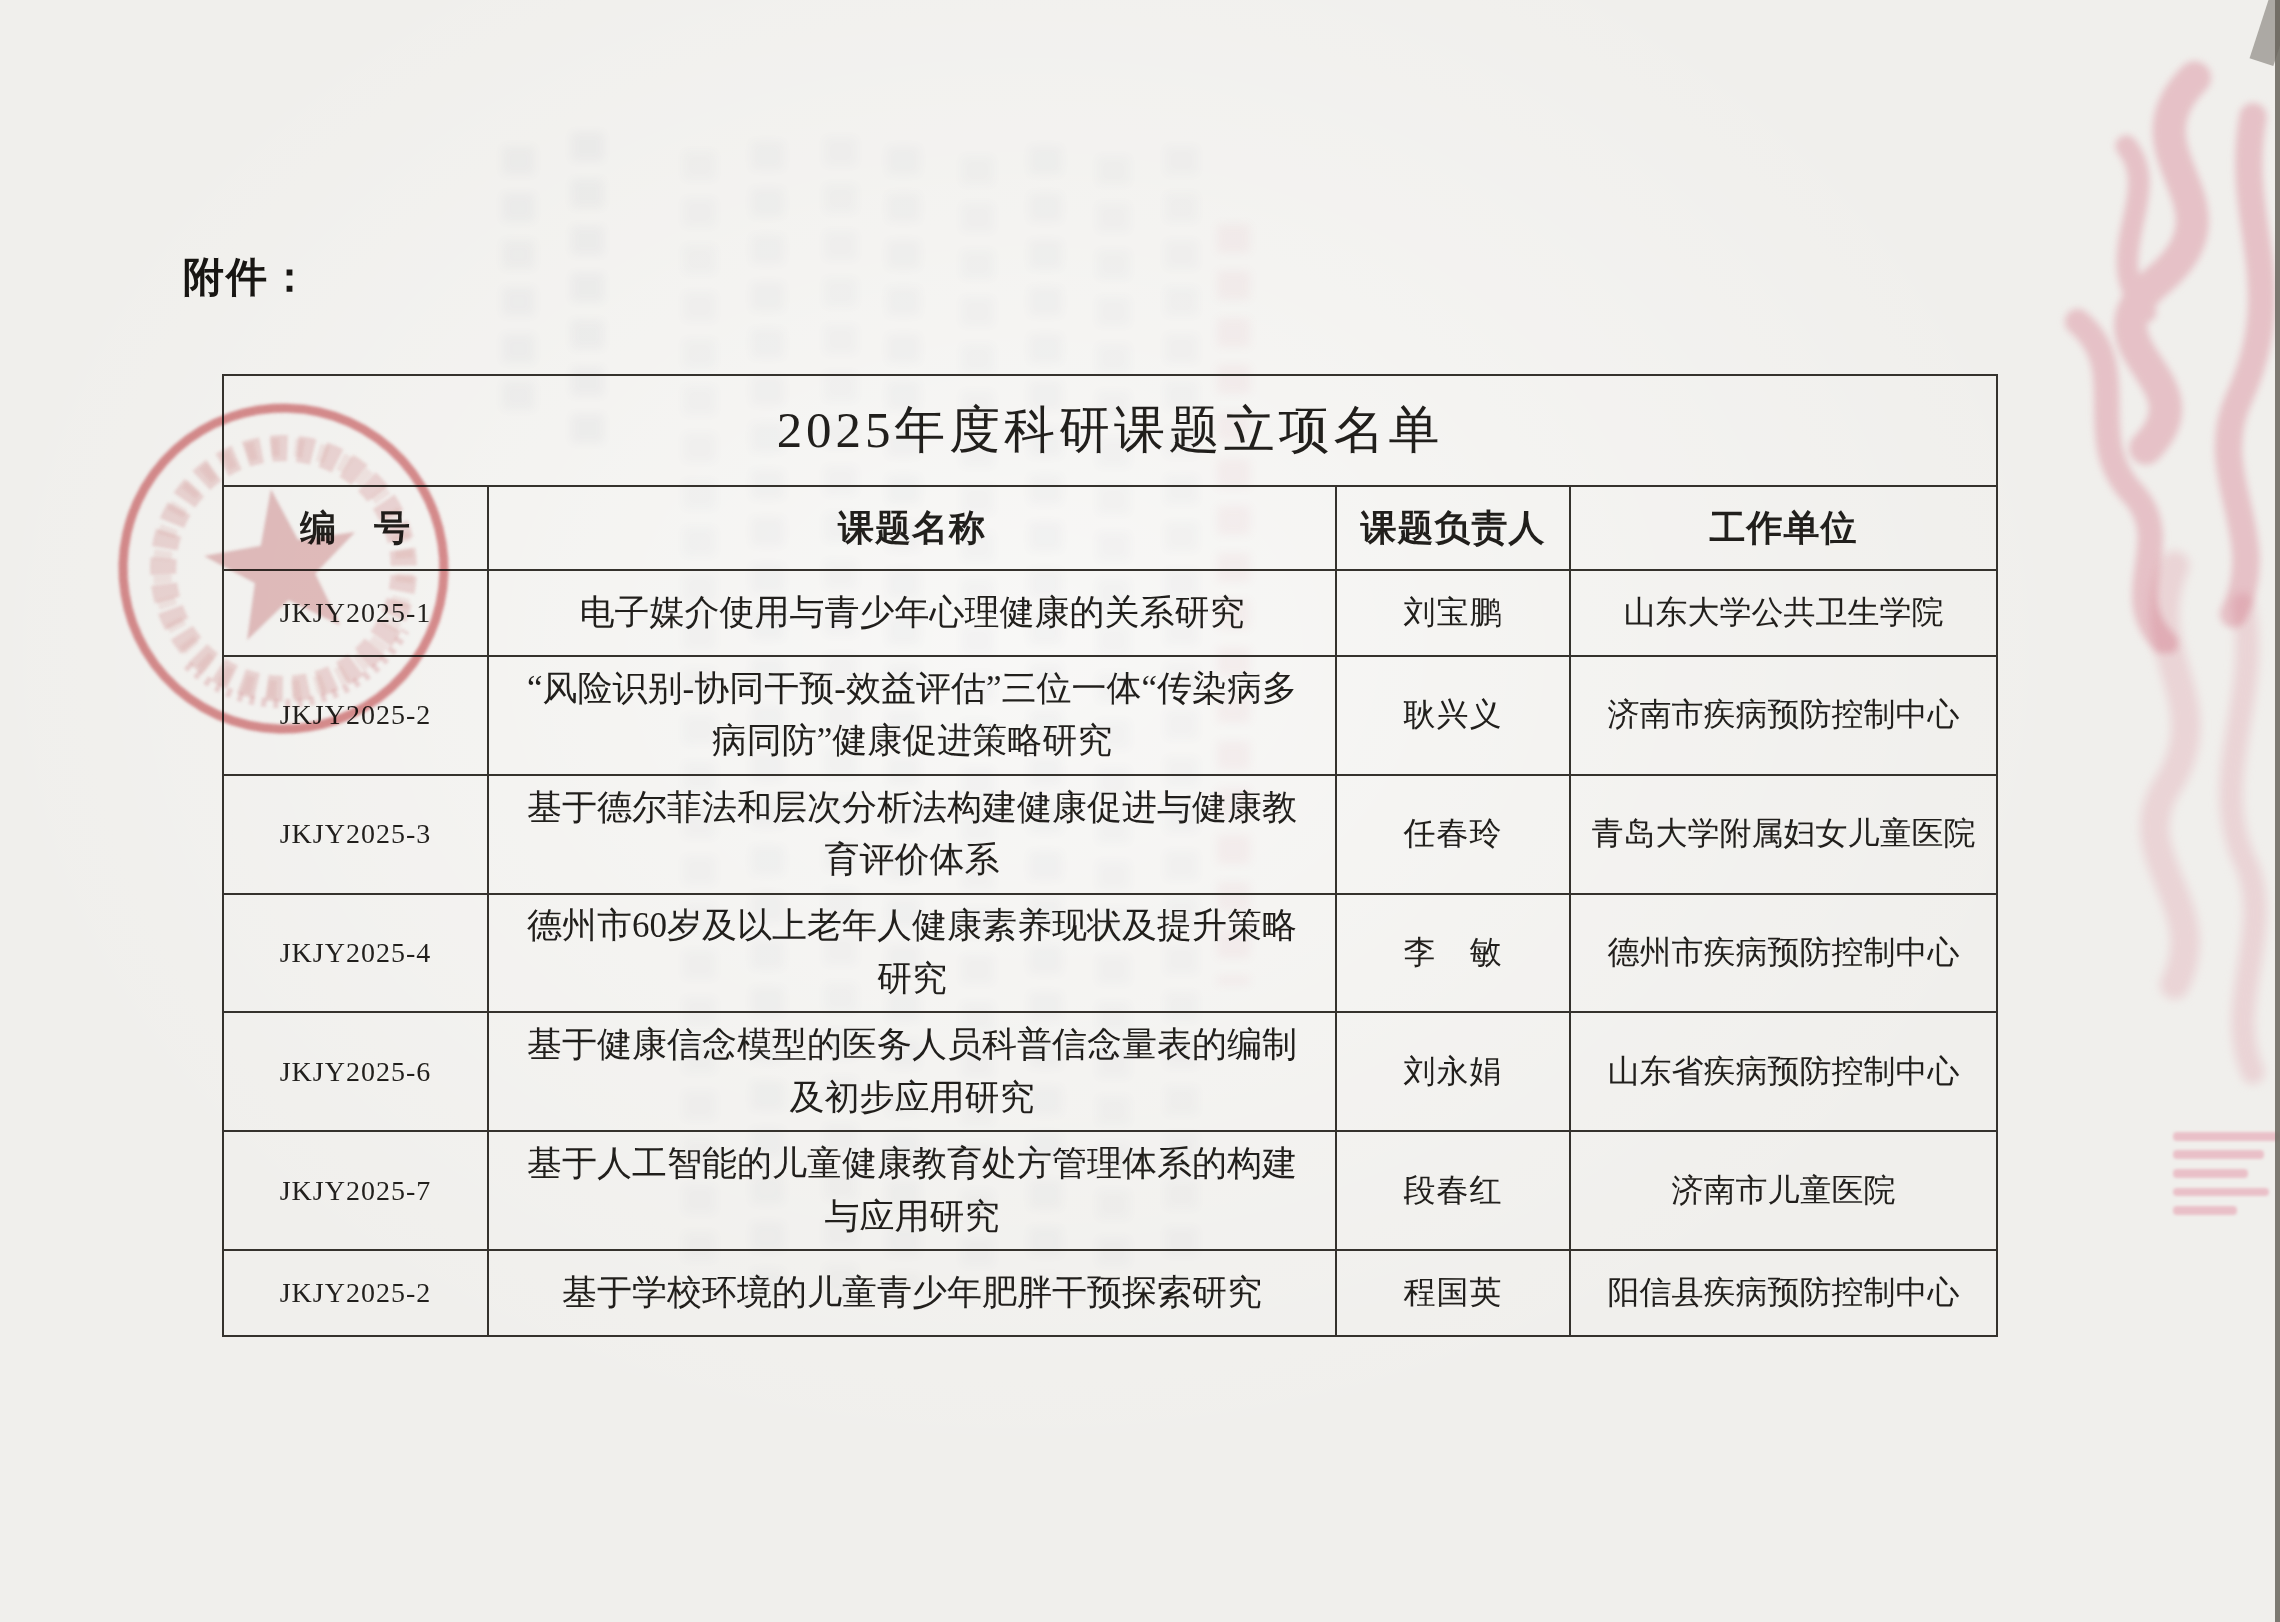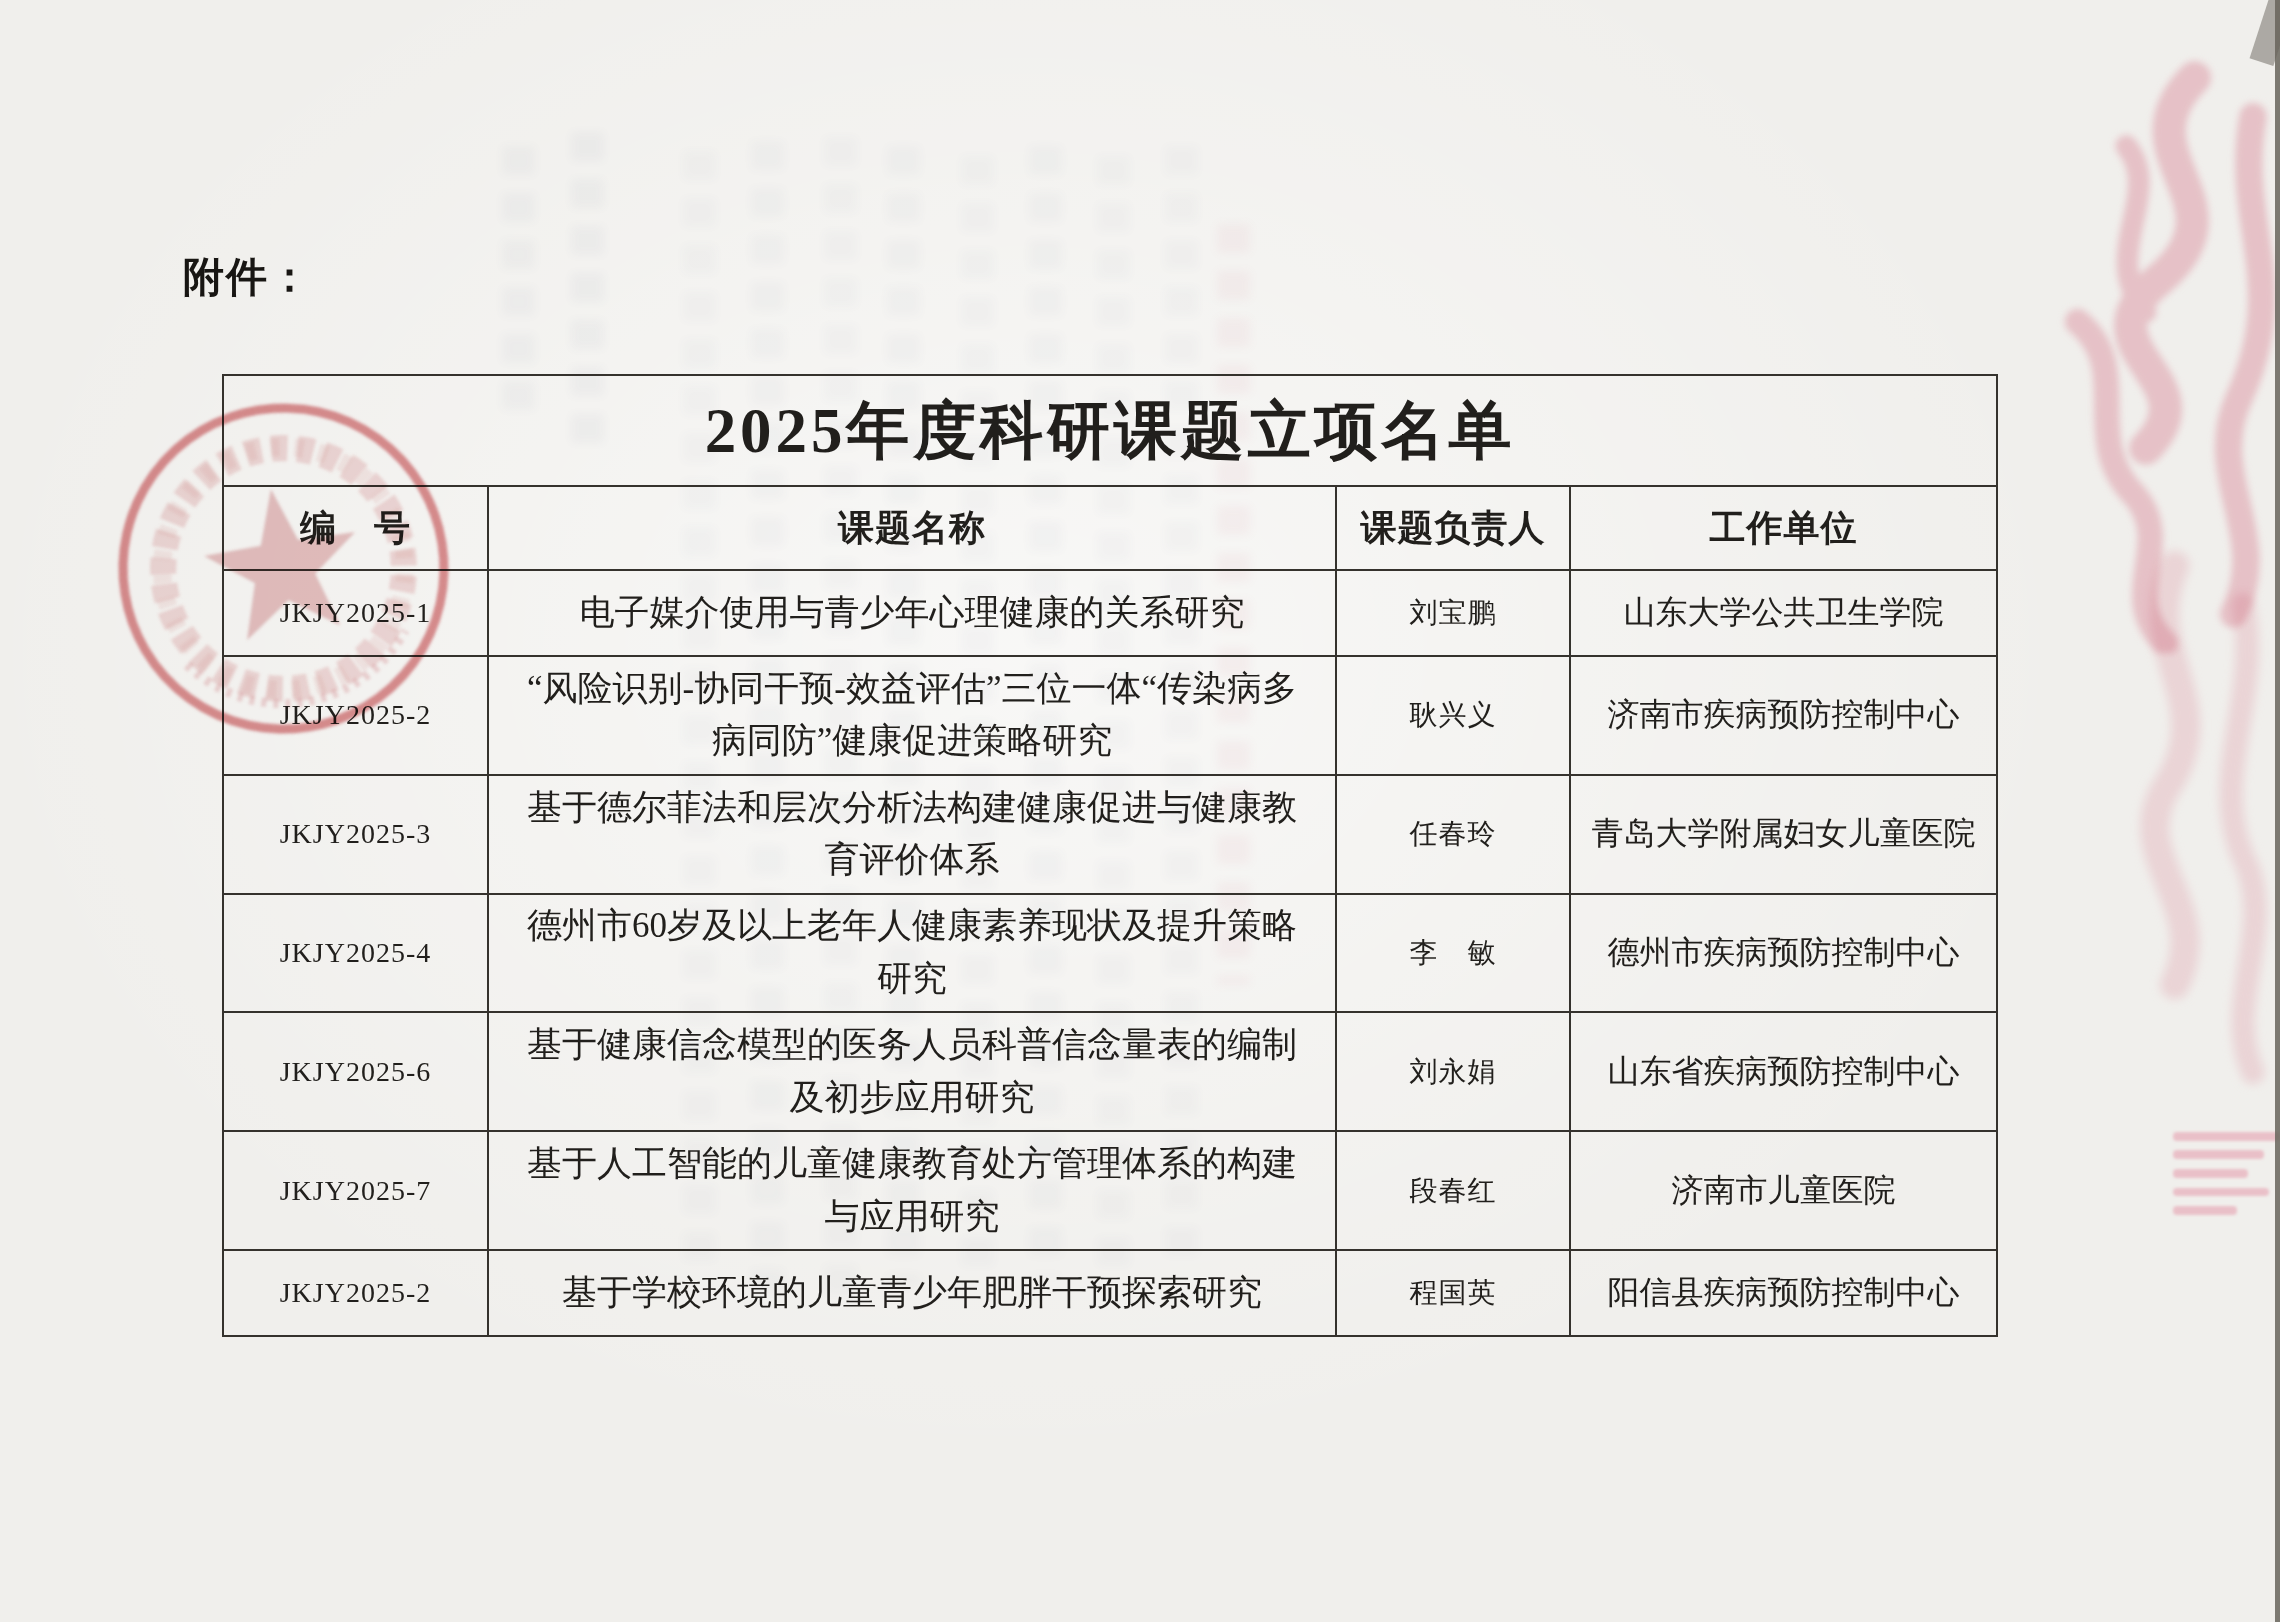--- a/index.html
+++ b/index.html
@@ -27,26 +27,26 @@
     background:transparent;
   }
   table.doc td, table.doc th{
     border:2.4px solid #35322d;
     text-align:center;vertical-align:middle;
     color:#211f1c;
     font-family:"Liberation Serif","DejaVu Serif",serif;
     overflow:hidden;
   }
   .title-cell{
-    height:107px;font-size:63px;font-weight:700;letter-spacing:3.9px;
+    height:107px;font-size:51px;font-weight:400;letter-spacing:3.9px;
   }
   th.hdr{height:80px;font-size:36px;font-weight:700;letter-spacing:1px;}
   td.id-cell{font-size:28px;letter-spacing:1px;}
   td.name-cell{font-size:35px;line-height:1.5;padding:5.9px 25px;}
-  td.leader-cell{font-size:28px;letter-spacing:1px;}
+  td.leader-cell{font-size:32px;letter-spacing:1px;}
   td.org-cell{font-size:32px;}
   tr.r88{height:86px;} tr.r106{height:103px;padding-left:18px;} tr.r102{height:99px;}
   tr.r92{height:90px;} tr.r114{height:111px;}
 
   
   .seal{
     position:absolute;left:113px;top:398px;width:341px;height:341px;
     mix-blend-mode:multiply;opacity:.9;transform:rotate(-9deg);
     pointer-events:none;
   }

